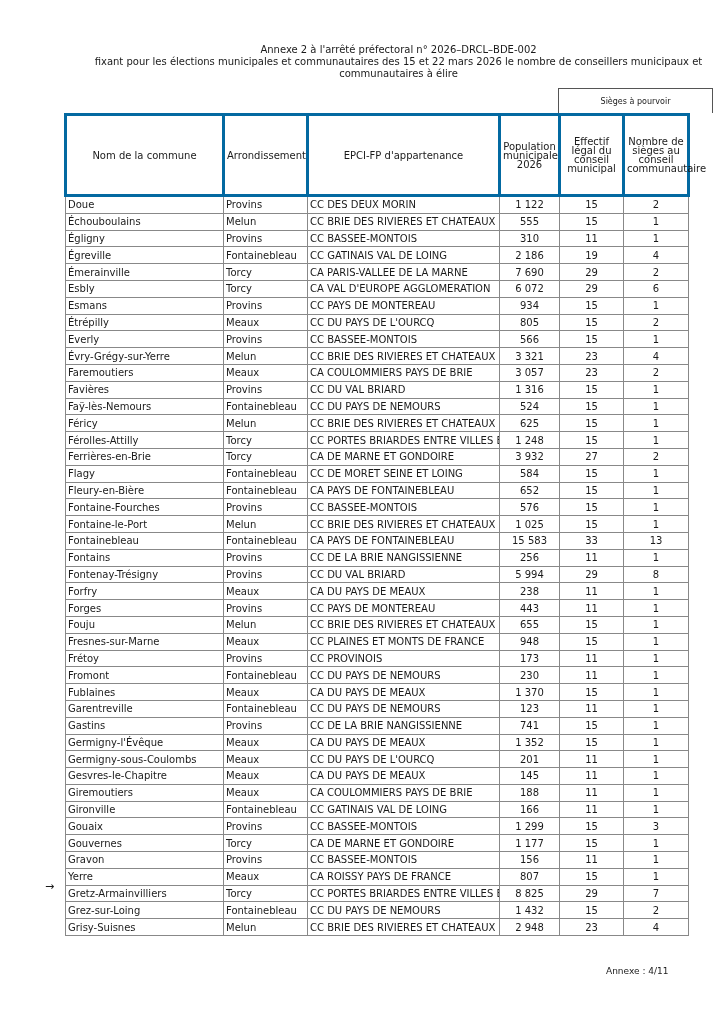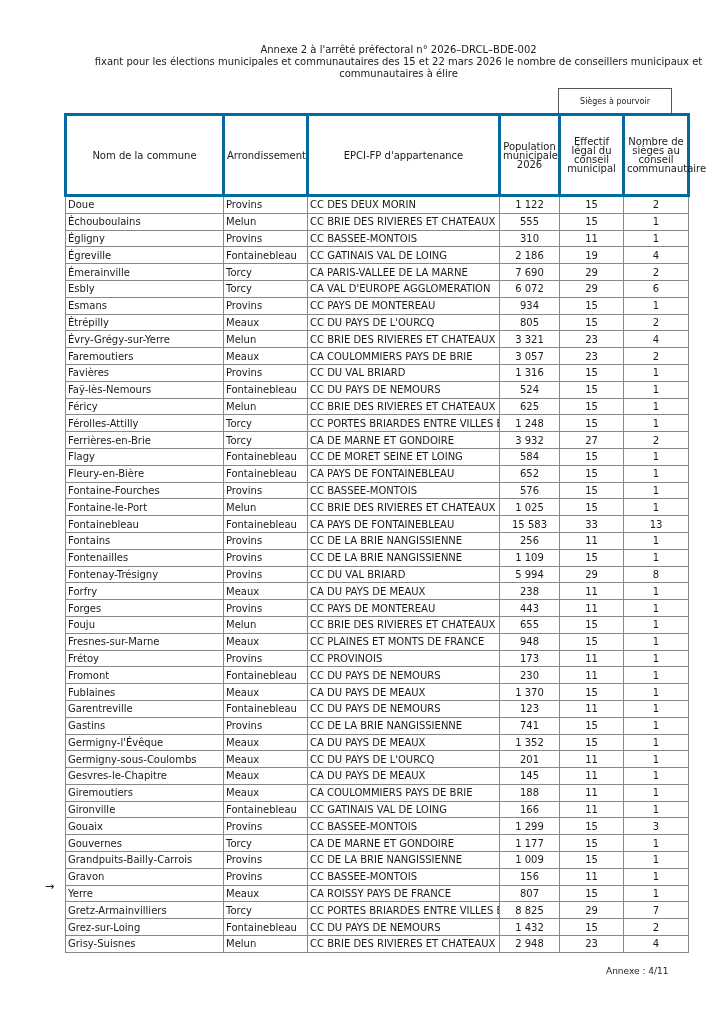--- a/index.html
+++ b/index.html
@@ -1,19 +1,19 @@
 <!DOCTYPE html>
 <html><head>
 <meta charset="utf-8">
 <style>
   html, body { margin:0; padding:0; background:#ffffff; }
   body { width:725px; height:1024px; position:relative; overflow:hidden; font-family:"DejaVu Sans", sans-serif; color:#1a1a1a; }
   .title { position:absolute; left:0; width:725px; text-align:center; font-size:10px; line-height:12px; top:44px;margin-left:36px; }
   .title div { white-space:nowrap; }
-  .sieges-box { position:absolute; left:558px; top:88px; width:114px; height:25px; border:1px solid #555; border-bottom:none; box-sizing:border-box; font-size:8px; display:flex; align-items:center; justify-content:center; }
+  .sieges-box { position:absolute; left:558px; top:88px; width:155px; height:25px; border:1px solid #555; border-bottom:none; box-sizing:border-box; font-size:8px; display:flex; align-items:center; justify-content:center; }
   table.main { position:absolute; left:64px; top:113px; border-collapse:collapse; table-layout:fixed; width:623px; }
   table.main th { border:3px solid #0369a1; font-weight:normal; font-size:10px; line-height:9px; height:78px; padding:0 2px; text-align:center; vertical-align:middle; }
   table.main td { border:1px solid #888; font-size:10px; height:15.8px; padding:0 2px; white-space:nowrap; overflow:hidden; line-height:15px; }
   td.c-name, td.c-arr, td.c-epci { text-align:left; }
   td.c-pop, td.c-eff, td.c-nb { text-align:center; }
   td.c-nb { padding-top:2px; }
   .arrow { position:absolute; left:45px; font-size:11px; }
   .footer { position:absolute; left:606px; top:966px; font-size:9px; }
 </style>
 </head>
@@ -105,20 +105,28 @@
       </tr>
       <tr>
         <td class="c-name">Étrépilly</td>
         <td class="c-arr">Meaux</td>
         <td class="c-epci">CC DU PAYS DE L'OURCQ</td>
         <td class="c-pop">805</td>
         <td class="c-eff">15</td>
         <td class="c-nb">2</td>
       </tr>
       <tr>
+        <td class="c-name">Everly</td>
+        <td class="c-arr">Provins</td>
+        <td class="c-epci">CC BASSEE-MONTOIS</td>
+        <td class="c-pop">566</td>
+        <td class="c-eff">15</td>
+        <td class="c-nb">1</td>
+      </tr>
+      <tr>
         <td class="c-name">Évry-Grégy-sur-Yerre</td>
         <td class="c-arr">Melun</td>
         <td class="c-epci">CC BRIE DES RIVIERES ET CHATEAUX</td>
         <td class="c-pop">3 321</td>
         <td class="c-eff">23</td>
         <td class="c-nb">4</td>
       </tr>
       <tr>
         <td class="c-name">Faremoutiers</td>
         <td class="c-arr">Meaux</td>
@@ -209,28 +217,20 @@
       </tr>
       <tr>
         <td class="c-name">Fontains</td>
         <td class="c-arr">Provins</td>
         <td class="c-epci">CC DE LA BRIE NANGISSIENNE</td>
         <td class="c-pop">256</td>
         <td class="c-eff">11</td>
         <td class="c-nb">1</td>
       </tr>
       <tr>
-        <td class="c-name">Fontenailles</td>
-        <td class="c-arr">Provins</td>
-        <td class="c-epci">CC DE LA BRIE NANGISSIENNE</td>
-        <td class="c-pop">1 109</td>
-        <td class="c-eff">15</td>
-        <td class="c-nb">1</td>
-      </tr>
-      <tr>
         <td class="c-name">Fontenay-Trésigny</td>
         <td class="c-arr">Provins</td>
         <td class="c-epci">CC DU VAL BRIARD</td>
         <td class="c-pop">5 994</td>
         <td class="c-eff">29</td>
         <td class="c-nb">8</td>
       </tr>
       <tr>
         <td class="c-name">Forfry</td>
         <td class="c-arr">Meaux</td>
@@ -353,28 +353,20 @@
       </tr>
       <tr>
         <td class="c-name">Gouvernes</td>
         <td class="c-arr">Torcy</td>
         <td class="c-epci">CA DE MARNE ET GONDOIRE</td>
         <td class="c-pop">1 177</td>
         <td class="c-eff">15</td>
         <td class="c-nb">1</td>
       </tr>
       <tr>
-        <td class="c-name">Grandpuits-Bailly-Carrois</td>
-        <td class="c-arr">Provins</td>
-        <td class="c-epci">CC DE LA BRIE NANGISSIENNE</td>
-        <td class="c-pop">1 009</td>
-        <td class="c-eff">15</td>
-        <td class="c-nb">1</td>
-      </tr>
-      <tr>
         <td class="c-name">Gravon</td>
         <td class="c-arr">Provins</td>
         <td class="c-epci">CC BASSEE-MONTOIS</td>
         <td class="c-pop">156</td>
         <td class="c-eff">11</td>
         <td class="c-nb">1</td>
       </tr>
       <tr>
         <td class="c-name">Yerre</td>
         <td class="c-arr">Meaux</td>

